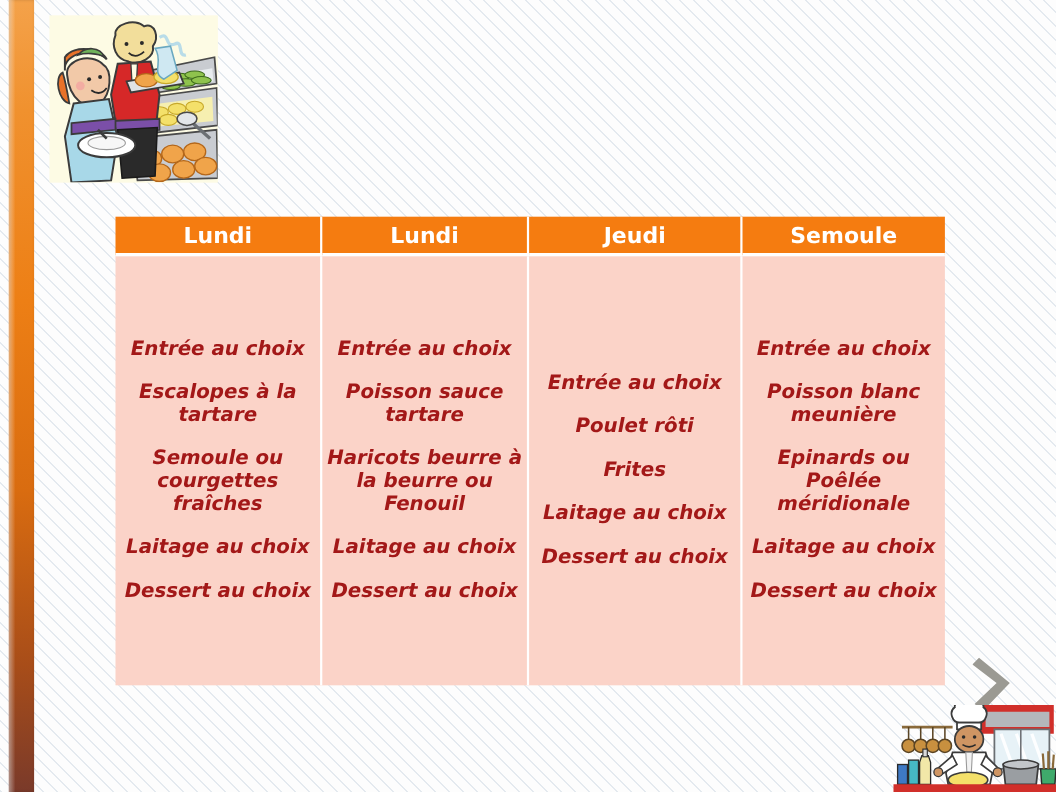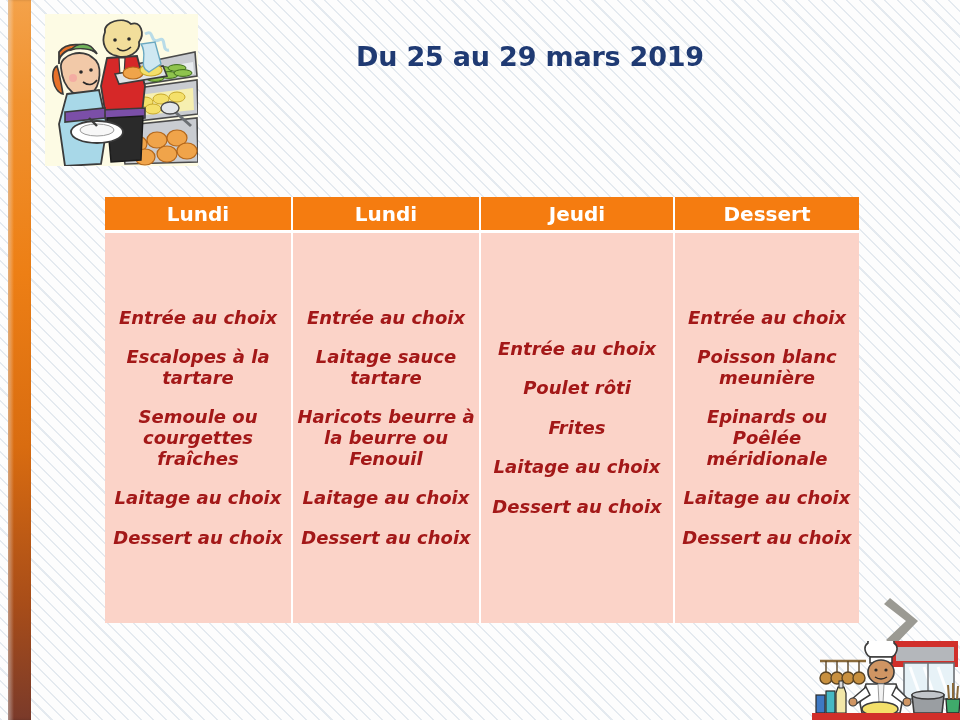--- a/index.html
+++ b/index.html
@@ -239,44 +239,43 @@
       <path d="M22 80 L54 76 L62 112 L56 150 L20 152 L14 110 Z" fill="#a8d8e8" stroke="#3b3b3b" stroke-width="1.8"></path>
       <path d="M20 98 L60 94 L60 104 L20 108 Z" fill="#7b4fa8" stroke="#3b3b3b" stroke-width="1.6"></path>
 
       <ellipse cx="52" cy="118" rx="26" ry="11" fill="#ffffff" stroke="#3b3b3b" stroke-width="1.8"></ellipse>
       <ellipse cx="52" cy="116" rx="17" ry="6" fill="#f7f7f7" stroke="#9a9a9a" stroke-width="1"></ellipse>
       <path d="M44 104 L52 112" stroke="#3b3b3b" stroke-width="2.4" fill="none"></path>
     </svg>
   </div>
 
   <div class="title-block">
-    <div class="subtitle">Du 25 au 29 mars 2019</div>
   </div>
 
   <table class="menu-table">
     <thead>
       <tr>
         <th class="col-1">Lundi</th>
         <th class="col-2">Lundi</th>
         <th class="col-3">Jeudi</th>
-        <th class="col-4">Dessert</th>
+        <th class="col-4">Semoule</th>
       </tr>
     </thead>
     <tbody>
       <tr>
         <td>
           <p class="menu-line">Entrée au choix</p>
           <p class="menu-line">Escalopes à la tartare</p>
           <p class="menu-line">Semoule ou courgettes fraîches</p>
           <p class="menu-line">Laitage au choix</p>
           <p class="menu-line">Dessert au choix</p>
         </td>
         <td>
           <p class="menu-line">Entrée au choix</p>
-          <p class="menu-line">Laitage sauce tartare</p>
+          <p class="menu-line">Poisson sauce tartare</p>
           <p class="menu-line">Haricots beurre à la beurre ou Fenouil</p>
           <p class="menu-line">Laitage au choix</p>
           <p class="menu-line">Dessert au choix</p>
         </td>
         <td>
           <p class="menu-line">Entrée au choix</p>
           <p class="menu-line">Poulet rôti</p>
           <p class="menu-line">Frites</p>
           <p class="menu-line">Laitage au choix</p>
           <p class="menu-line">Dessert au choix</p>

